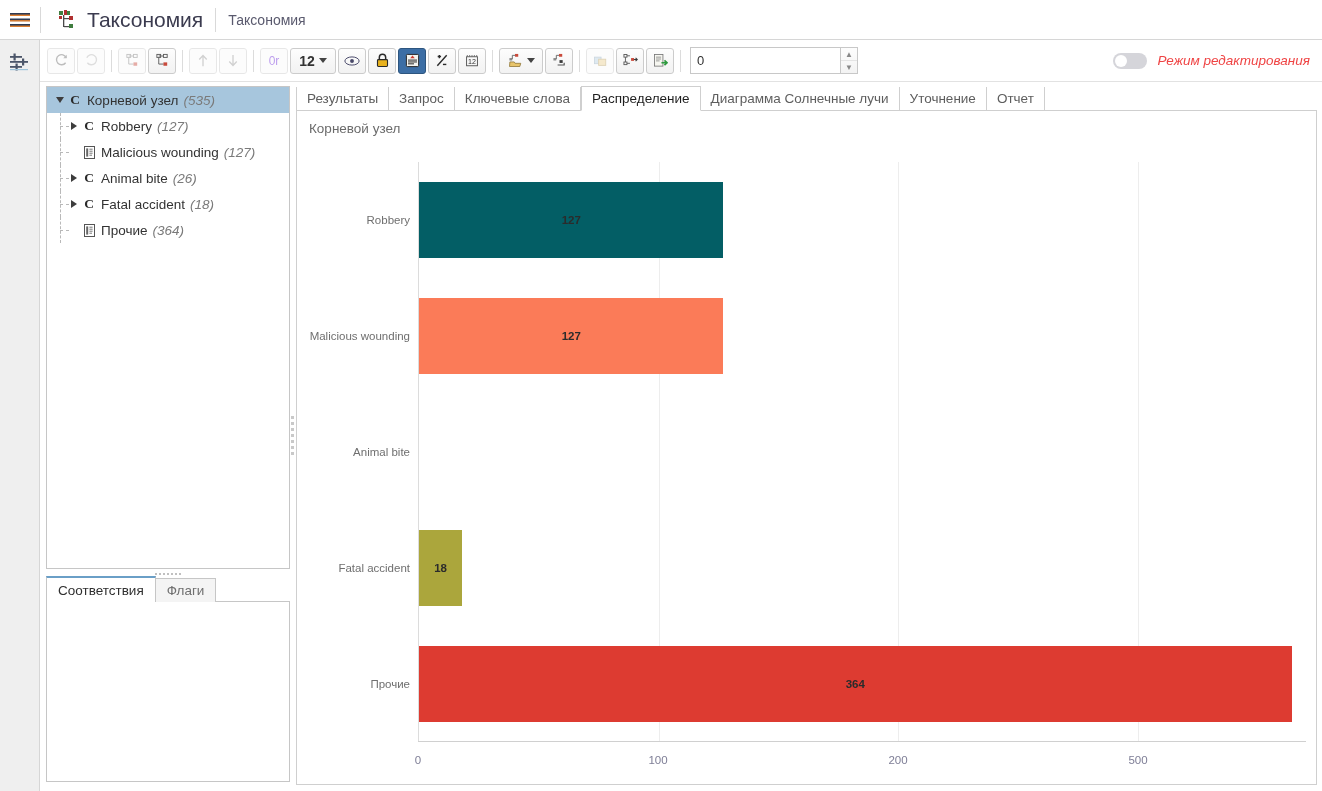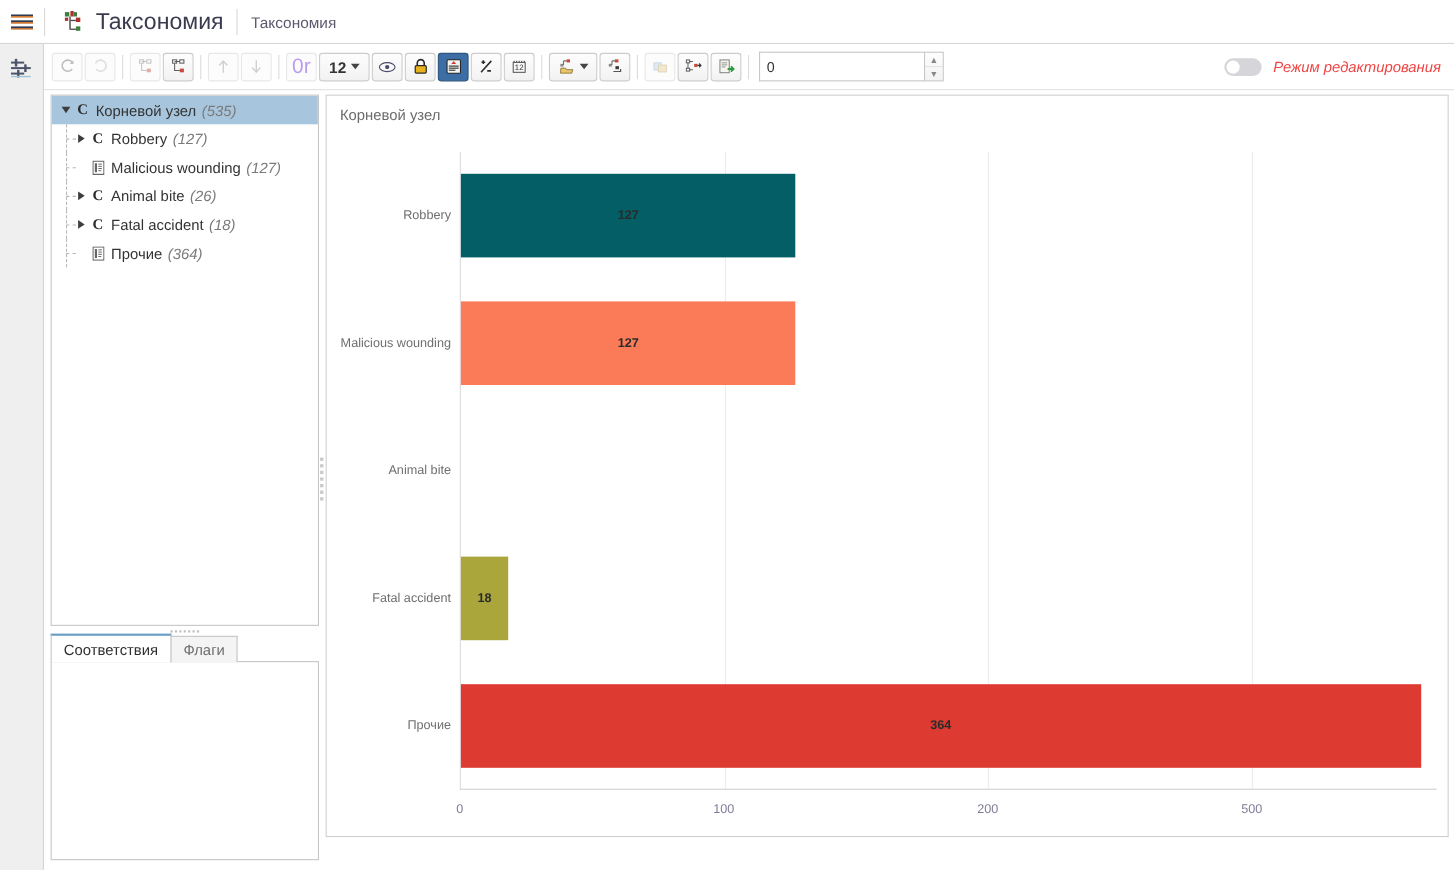--- a/index.html
+++ b/index.html
@@ -64,21 +64,21 @@
   .tb-btn.xwide { width: 46px; }
   .tb-btn.disabled { opacity: .45; cursor: default; background: #fafafa; }
   .tb-btn.active {
     background: #3c6ea5; border-color: #2d5party;
     border-color: #2d557f;
   }
   .tb-sep { width: 1px; height: 22px; background: #dcdcdc; margin: 0 5px; }
   .tb-num {
     font-weight: bold; font-size: 14px; color: #333;
   }
-  .tb-or { color: #6d28d9; font-size: 19px; font-weight: 500; }
+  .tb-or { color: #6d28d9; font-size: 12px; font-weight: 500; }
   .caret { width: 0; height: 0; border-left: 4px solid transparent; border-right: 4px solid transparent; border-top: 5px solid #444; margin-left: 4px;}
   .spin-wrap {
     display: flex; align-items: stretch; height: 27px; margin-left: 4px;
   }
   .spin-input {
     width: 150px; height: 27px; border: 1px solid #c8c8c8; border-right: none;
     background: #fff; font-size: 13px; color: #333; padding: 0 6px; outline: none;
     font-family: "Liberation Sans", sans-serif;
   }
   .spin-btns {
@@ -541,20 +541,29 @@
         <i></i>
         <i></i>
         <i></i>
         <i></i>
         <i></i>
         <i></i>
     </div>
   </div>
 
   <div class="right-panel">
+    <div class="tabs" id="main-tabs">
+        <div class="tab">Результаты</div>
+        <div class="tab">Запрос</div>
+        <div class="tab">Ключевые слова</div>
+        <div class="tab active">Распределение</div>
+        <div class="tab">Диаграмма Солнечные лучи</div>
+        <div class="tab">Уточнение</div>
+        <div class="tab">Отчет</div>
+      </div>
     <div class="panel-body">
       <div class="chart-title">Корневой узел</div>
       <div class="chart">
         <div class="plot" id="plot">
             <div class="gridline" style="left: 27.027%;"></div>
             <div class="gridline" style="left: 54.0541%;"></div>
             <div class="gridline" style="left: 81.0811%;"></div>
             <div class="bar-row" style="top: 0%; height: 20%;">
               <div class="ylabel">Robbery</div>
               <div class="bar" style="width: 34.3243%; background: rgb(3, 94, 101); height: 66%;">

